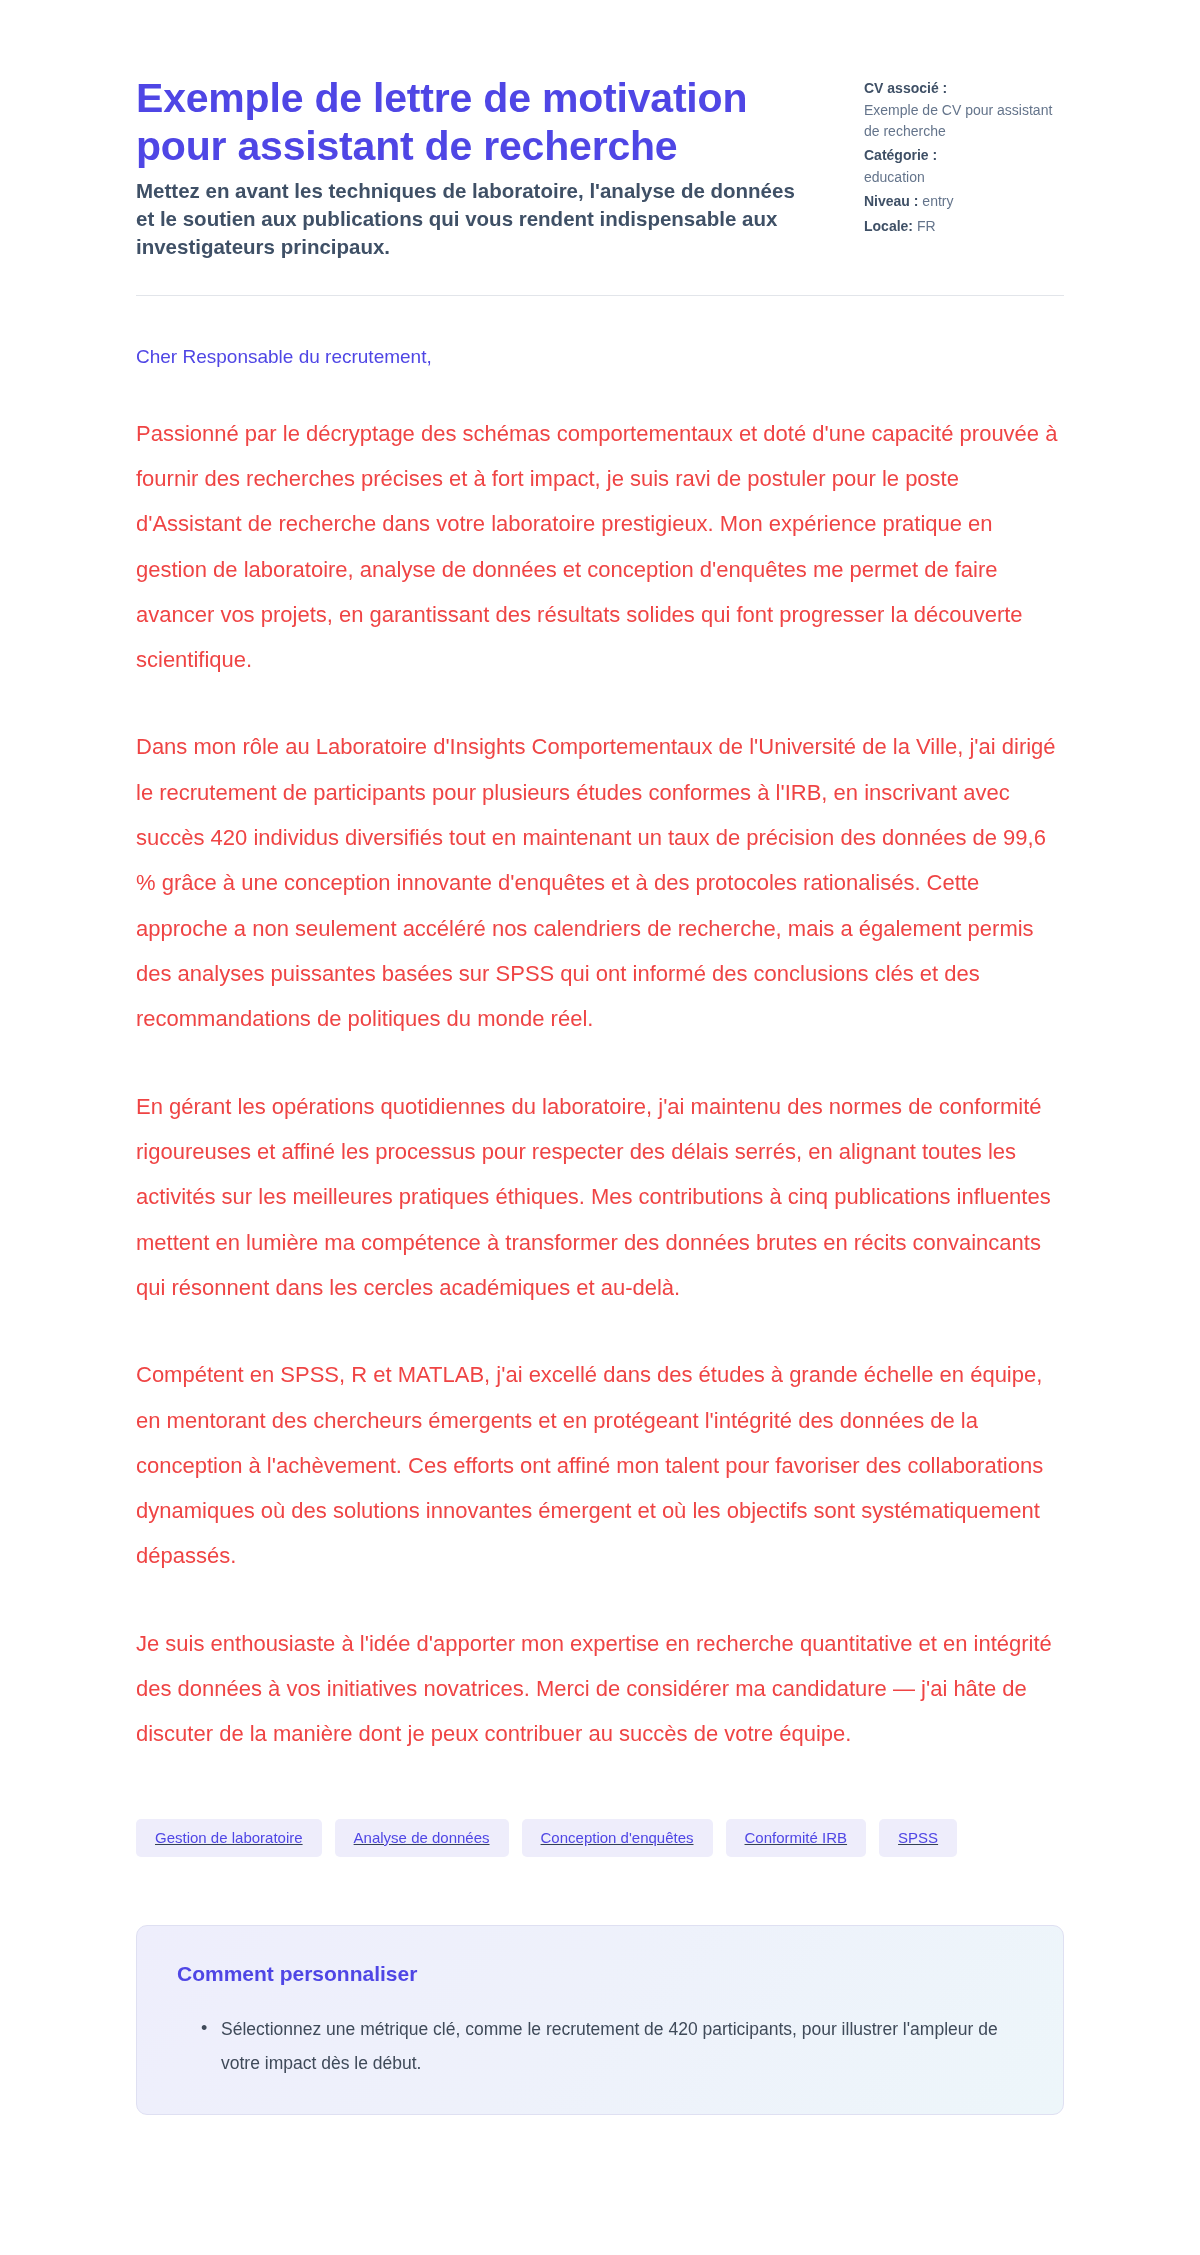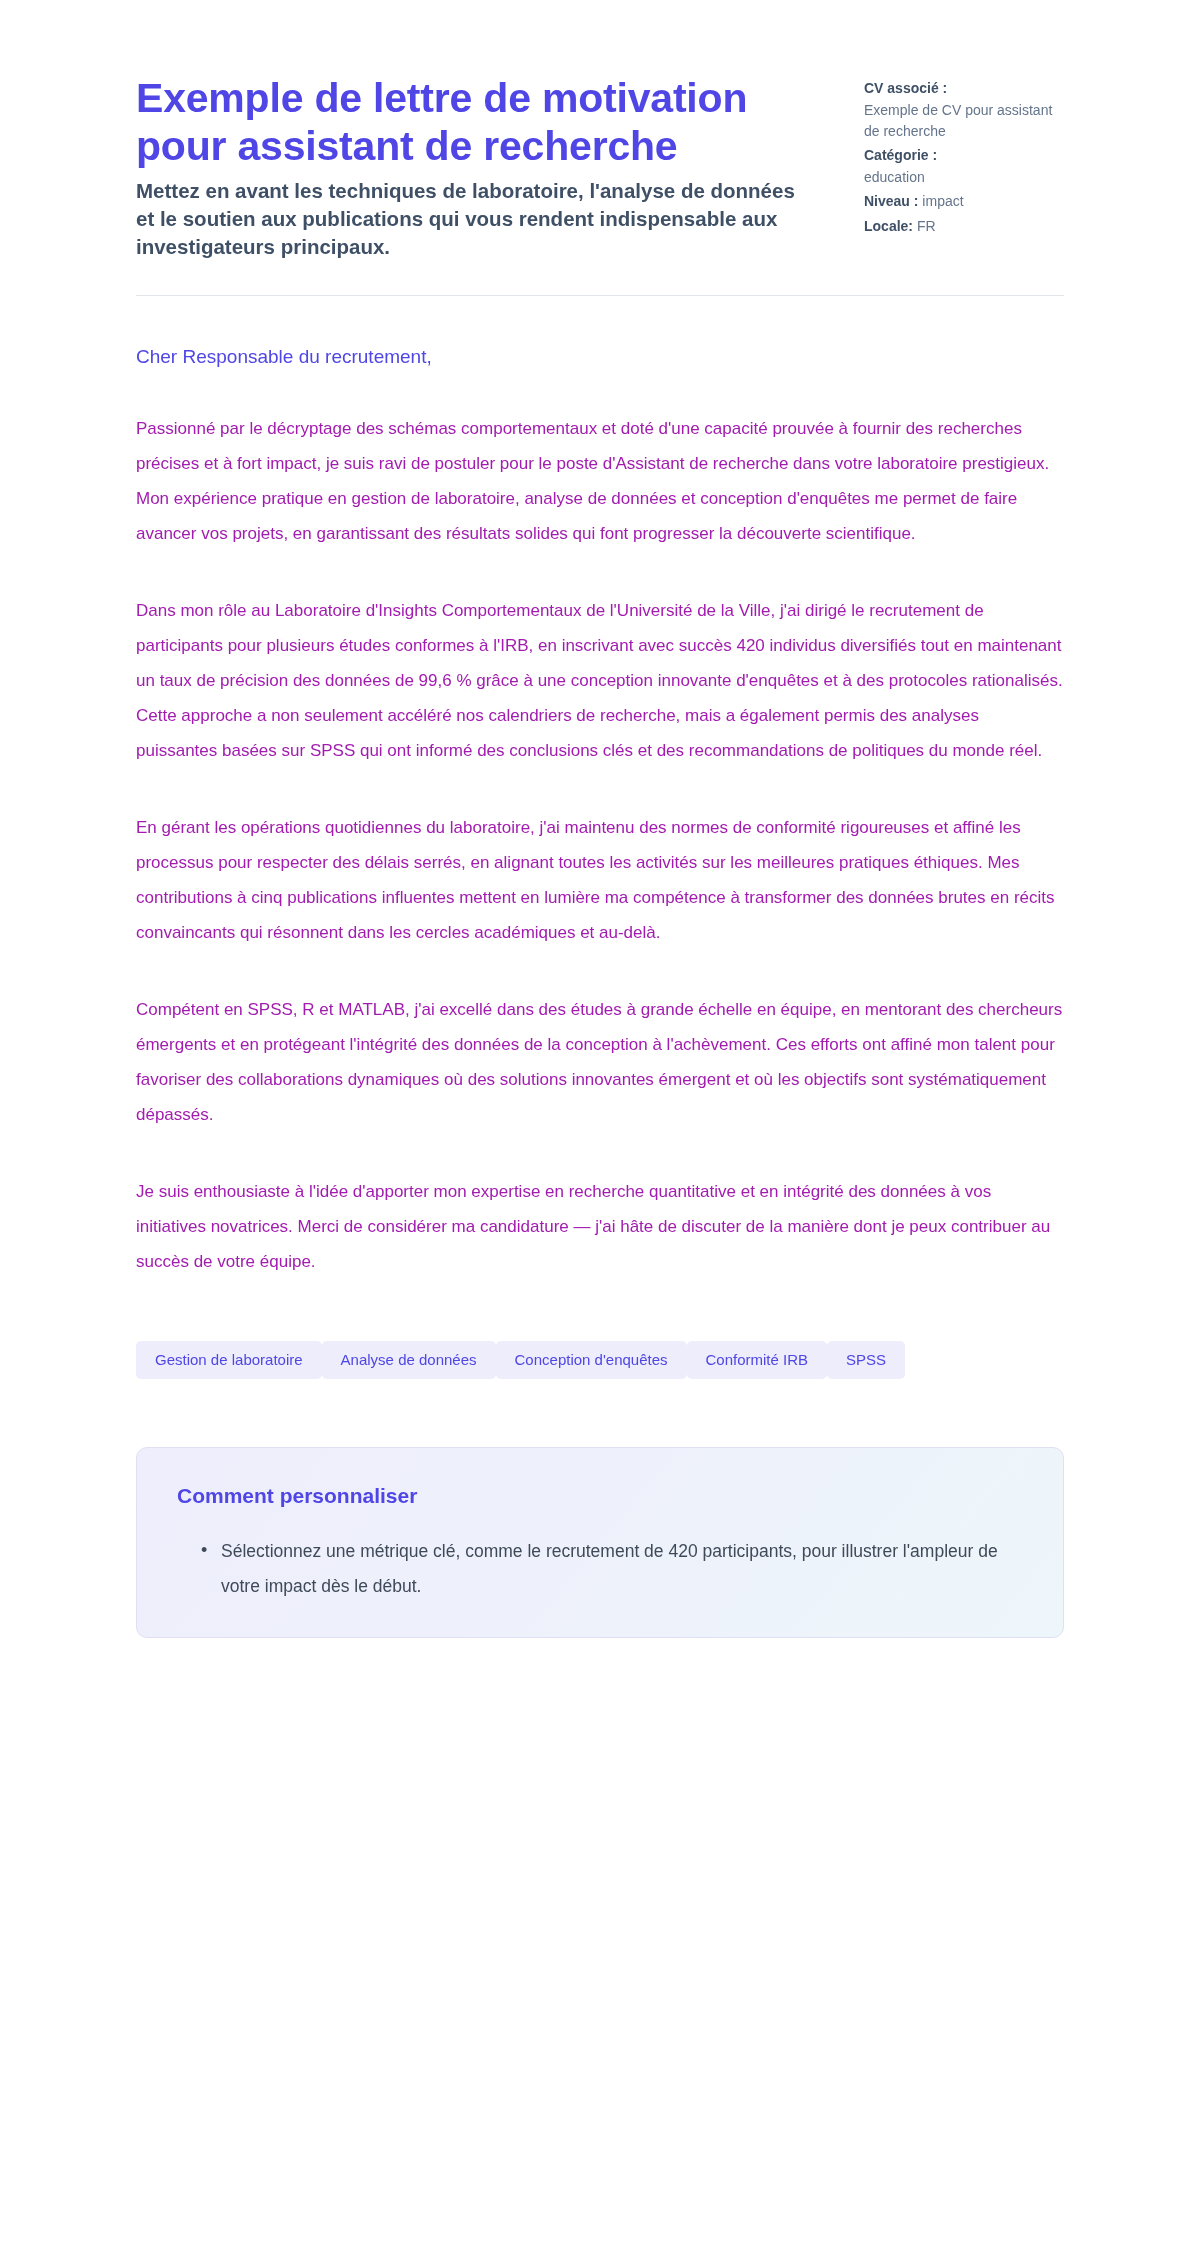--- a/index.html
+++ b/index.html
@@ -81,23 +81,23 @@
     padding-top: 48px;
   }
   .salutation {
     font-size: 19px;
     font-weight: normal;
     color: #4f46e5;
     margin: 0 0 40px 0;
     line-height: 1.4;
   }
   .para {
-    font-size: 17px;
+    font-size: 22px;
     line-height: 2.06;
-    color: #a21caf;
+    color: #ef4444;
     margin: 0 0 42px 0;
     max-width: 990px;
   }
   .para:last-child { margin-bottom: 0; }
 
   
   .signature {
     margin-top: 70px;
   }
   .sig-name {
@@ -109,21 +109,23 @@
   .sig-role {
     font-size: 17px;
     color: #5b6878;
     margin: 0;
   }
 
   
   .tags {
     display: flex;
     flex-wrap: wrap;
+    gap: 13px;
     margin-top: 62px;
+    text-decoration: underline;
   }
   .tag {
     background: #eeedfb;
     color: #4f46e5;
     font-size: 15px;
     border-radius: 5px;
     padding: 11px 19px;
     white-space: nowrap;
     line-height: 1.1;
   }
@@ -193,21 +195,21 @@
             <span class="meta-label">Catégorie :</span>
           </div>
           <div class="meta-row">
             <span class="meta-value">education</span>
           </div>
         </div>
 
         <div class="meta-block">
           <div class="meta-row">
             <span class="meta-label">Niveau :</span>
-            <span class="meta-value">impact</span>
+            <span class="meta-value">entry</span>
           </div>
         </div>
 
         <div class="meta-block">
           <div class="meta-row">
             <span class="meta-label">Locale:</span>
             <span class="meta-value">FR</span>
           </div>
         </div>
       </div>

